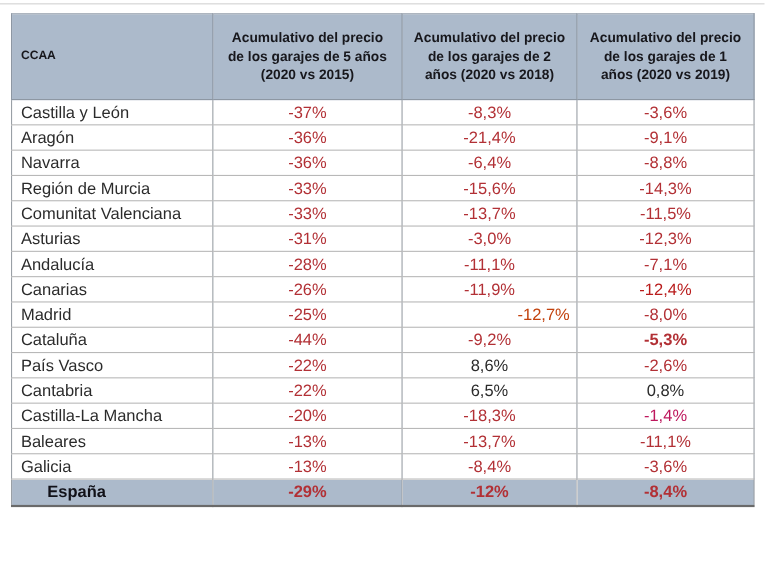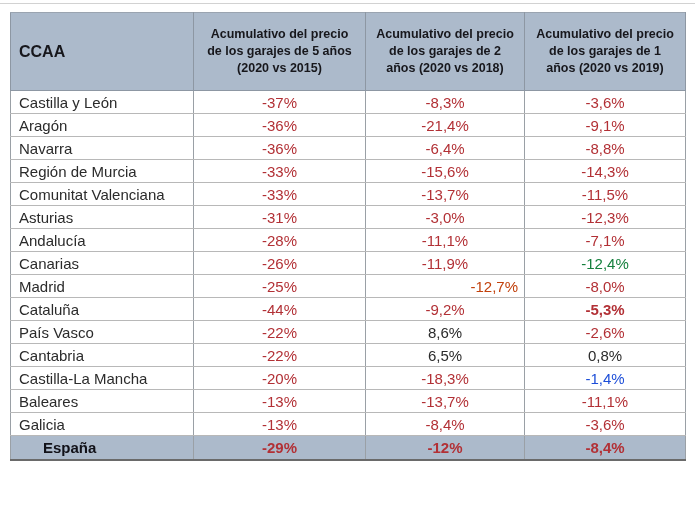--- a/index.html
+++ b/index.html
@@ -37,21 +37,21 @@
     color: #17171c;
     text-align: center;
     vertical-align: middle;
     height: 78px;
     padding: 4px 8px;
     border: 1px solid #8d97a3;
     border-top: 1px solid #9aa4b0;
   }
   table.price-table th.first {
     text-align: left;
-    font-size: 16px;
+    font-size: 11px;
   }
   table.price-table td {
     height: 23px;
     font-size: 15px;
     color: #2b2b2b;
     text-align: center;
     vertical-align: middle;
     padding: 1px 6px;
     border-left: 1px solid #9aa0a6;
     border-right: 1px solid #9aa0a6;
@@ -132,21 +132,21 @@
         <tr>
           <td class="label-cell">Andalucía</td>
           <td style="color: rgb(178, 48, 53);">-28%</td>
           <td style="color: rgb(178, 48, 53);">-11,1%</td>
           <td style="color: rgb(178, 48, 53);">-7,1%</td>
         </tr>
         <tr>
           <td class="label-cell">Canarias</td>
           <td style="color: rgb(178, 48, 53);">-26%</td>
           <td style="color: rgb(178, 48, 53);">-11,9%</td>
-          <td style="color: #15803d; text-align: center;">-12,4%</td>
+          <td style="color: #b91c1c; text-align: center;">-12,4%</td>
         </tr>
         <tr>
           <td class="label-cell">Madrid</td>
           <td style="color: rgb(178, 48, 53);">-25%</td>
           <td style="color: #c2410c; text-align: right;">-12,7%</td>
           <td style="color: rgb(178, 48, 53);">-8,0%</td>
         </tr>
         <tr>
           <td class="label-cell">Cataluña</td>
           <td style="color: rgb(178, 48, 53);">-44%</td>
@@ -162,21 +162,21 @@
         <tr>
           <td class="label-cell">Cantabria</td>
           <td style="color: rgb(178, 48, 53);">-22%</td>
           <td style="color: rgb(43, 43, 43);">6,5%</td>
           <td style="color: rgb(43, 43, 43);">0,8%</td>
         </tr>
         <tr>
           <td class="label-cell">Castilla-La Mancha</td>
           <td style="color: rgb(178, 48, 53);">-20%</td>
           <td style="color: rgb(178, 48, 53);">-18,3%</td>
-          <td style="color: #1d4ed8;">-1,4%</td>
+          <td style="color: #be185d;">-1,4%</td>
         </tr>
         <tr>
           <td class="label-cell">Baleares</td>
           <td style="color: rgb(178, 48, 53);">-13%</td>
           <td style="color: rgb(178, 48, 53);">-13,7%</td>
           <td style="color: rgb(178, 48, 53);">-11,1%</td>
         </tr>
         <tr>
           <td class="label-cell">Galicia</td>
           <td style="color: rgb(178, 48, 53);">-13%</td>

